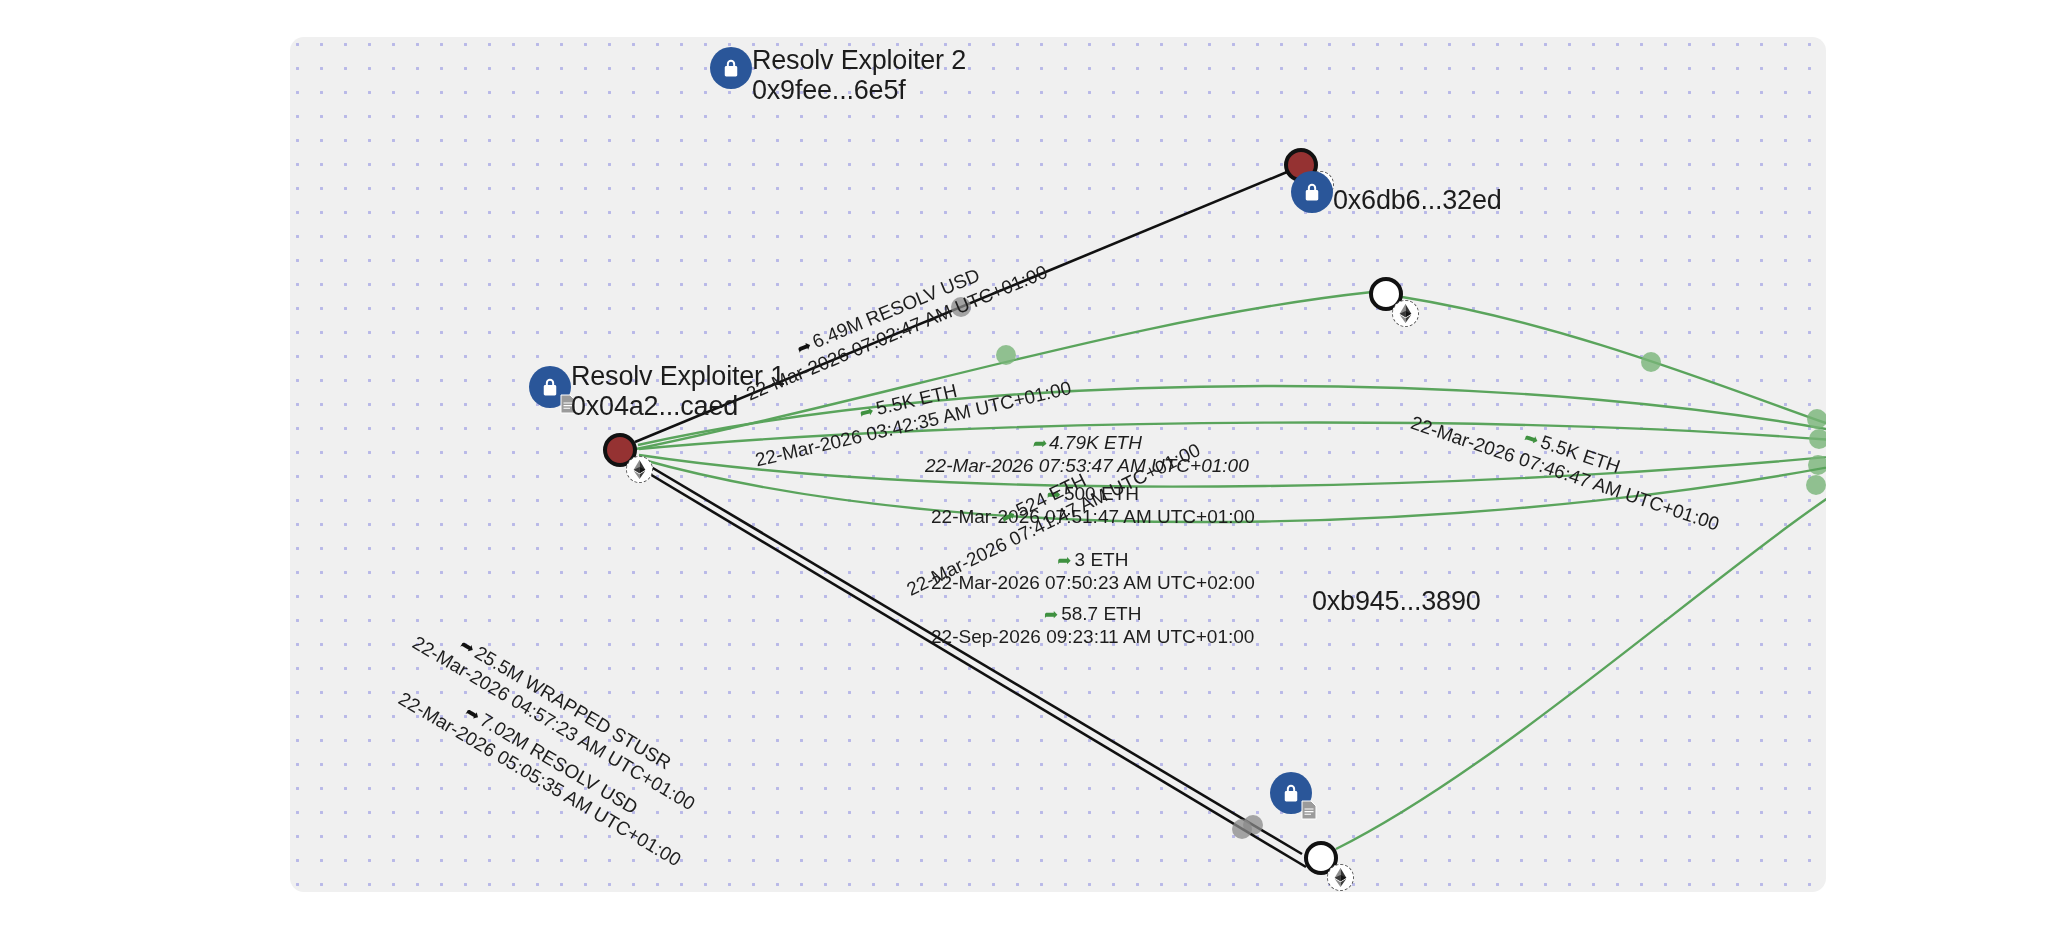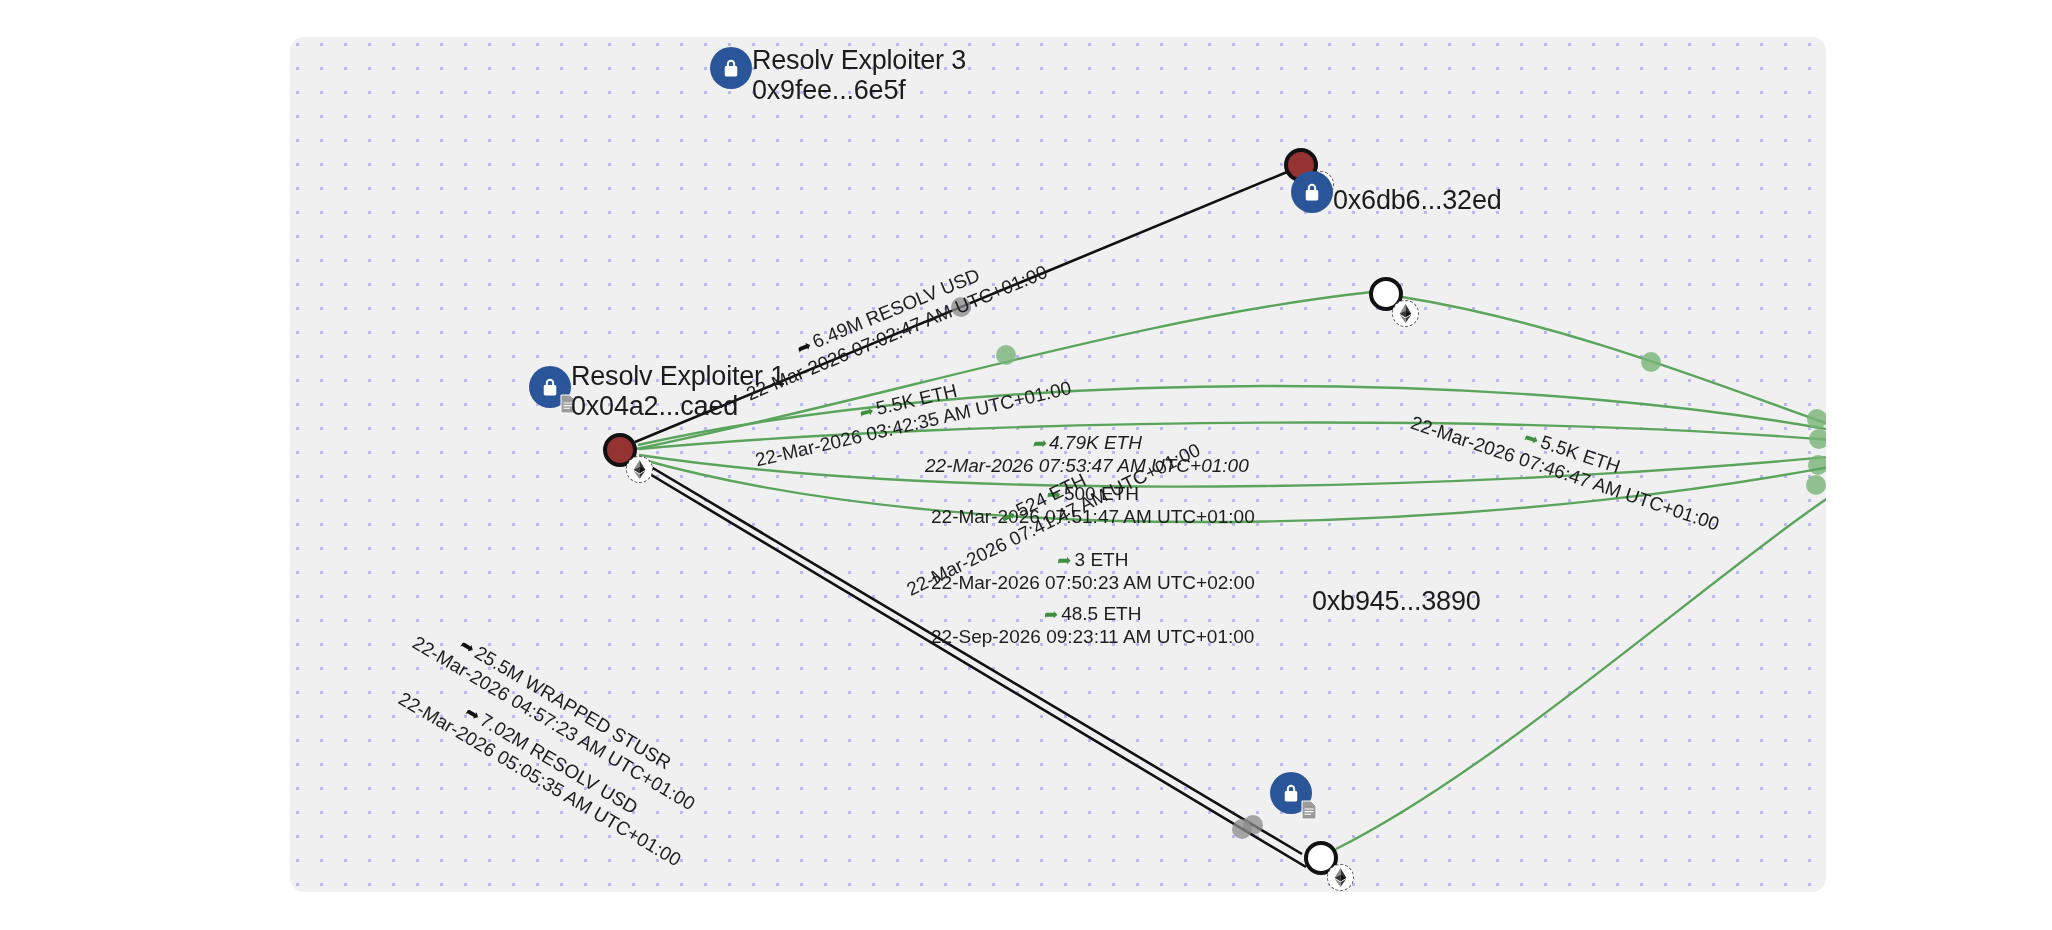--- a/index.html
+++ b/index.html
@@ -221,21 +221,21 @@
 
     <div class="edge-label" style="left:641px; top:512px;">
       <span class="amount">
         <span class="arrow-glyph green">➦</span><span>3 ETH</span>
       </span>
       <span class="ts">22-Mar-2026 07:50:23 AM UTC+02:00</span>
     </div>
 
     <div class="edge-label" style="left:641px; top:566px;">
       <span class="amount">
-        <span class="arrow-glyph green">➦</span><span>48.5 ETH</span>
+        <span class="arrow-glyph green">➦</span><span>58.7 ETH</span>
       </span>
       <span class="ts">22-Sep-2026 09:23:11 AM UTC+01:00</span>
     </div>
 
     <div class="edge-label" style="left:130px; top:572px; transform: rotate(30.5deg);">
       <span class="amount">
         <span class="arrow-glyph black">➦</span><span>25.5M WRAPPED STUSR</span>
       </span>
       <span class="ts">22-Mar-2026 04:57:23 AM UTC+01:00</span>
     </div>
@@ -299,21 +299,21 @@
       </div>
     </div>
     <div class="badge-group" style="left:441px; top:31px;">
       <div class="lock-badge">
         <svg width="20" height="23" viewBox="0 0 24 24">
           <path fill="#ffffff" d="M12 1.5a5 5 0 0 0-5 5V9H6.2c-.9 0-1.7.8-1.7 1.7v9.1c0 1 .8 1.7 1.7 1.7h11.6c.9 0 1.7-.8 1.7-1.7v-9.1c0-.9-.8-1.7-1.7-1.7H17V6.5a5 5 0 0 0-5-5zm0 2.4a2.6 2.6 0 0 1 2.6 2.6V9H9.4V6.5A2.6 2.6 0 0 1 12 3.9z"></path>
         </svg>
       </div>
     </div>
     <div class="node-label" style="left:462px; top:8px;">
-      <span class="ln">Resolv Exploiter 3</span>
+      <span class="ln">Resolv Exploiter 2</span>
       <span class="ln">0x9fee...6e5f</span>
     </div>
 
     <div class="node" style="left:1612px; top:412px;">
       
       
     </div>
     <div class="badge-group" style="left:1605px; top:343px;">
       
     </div>

